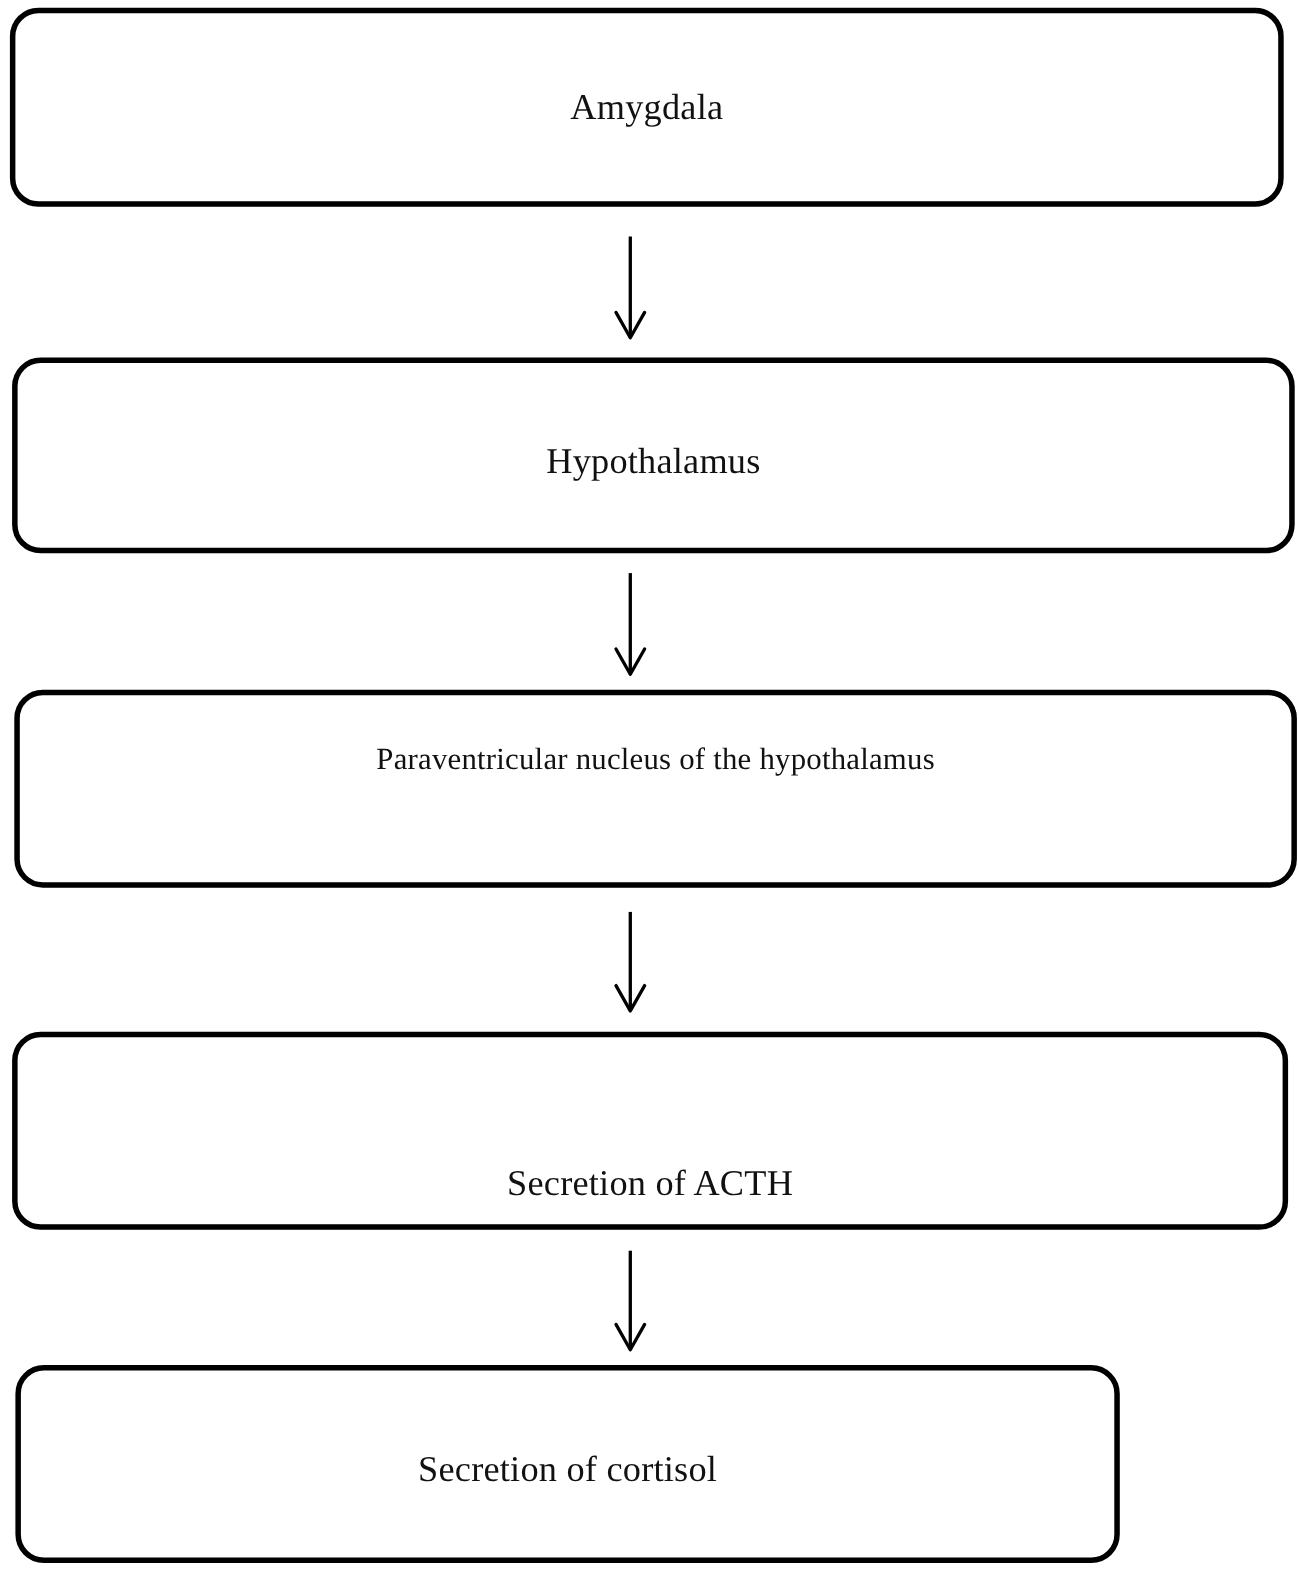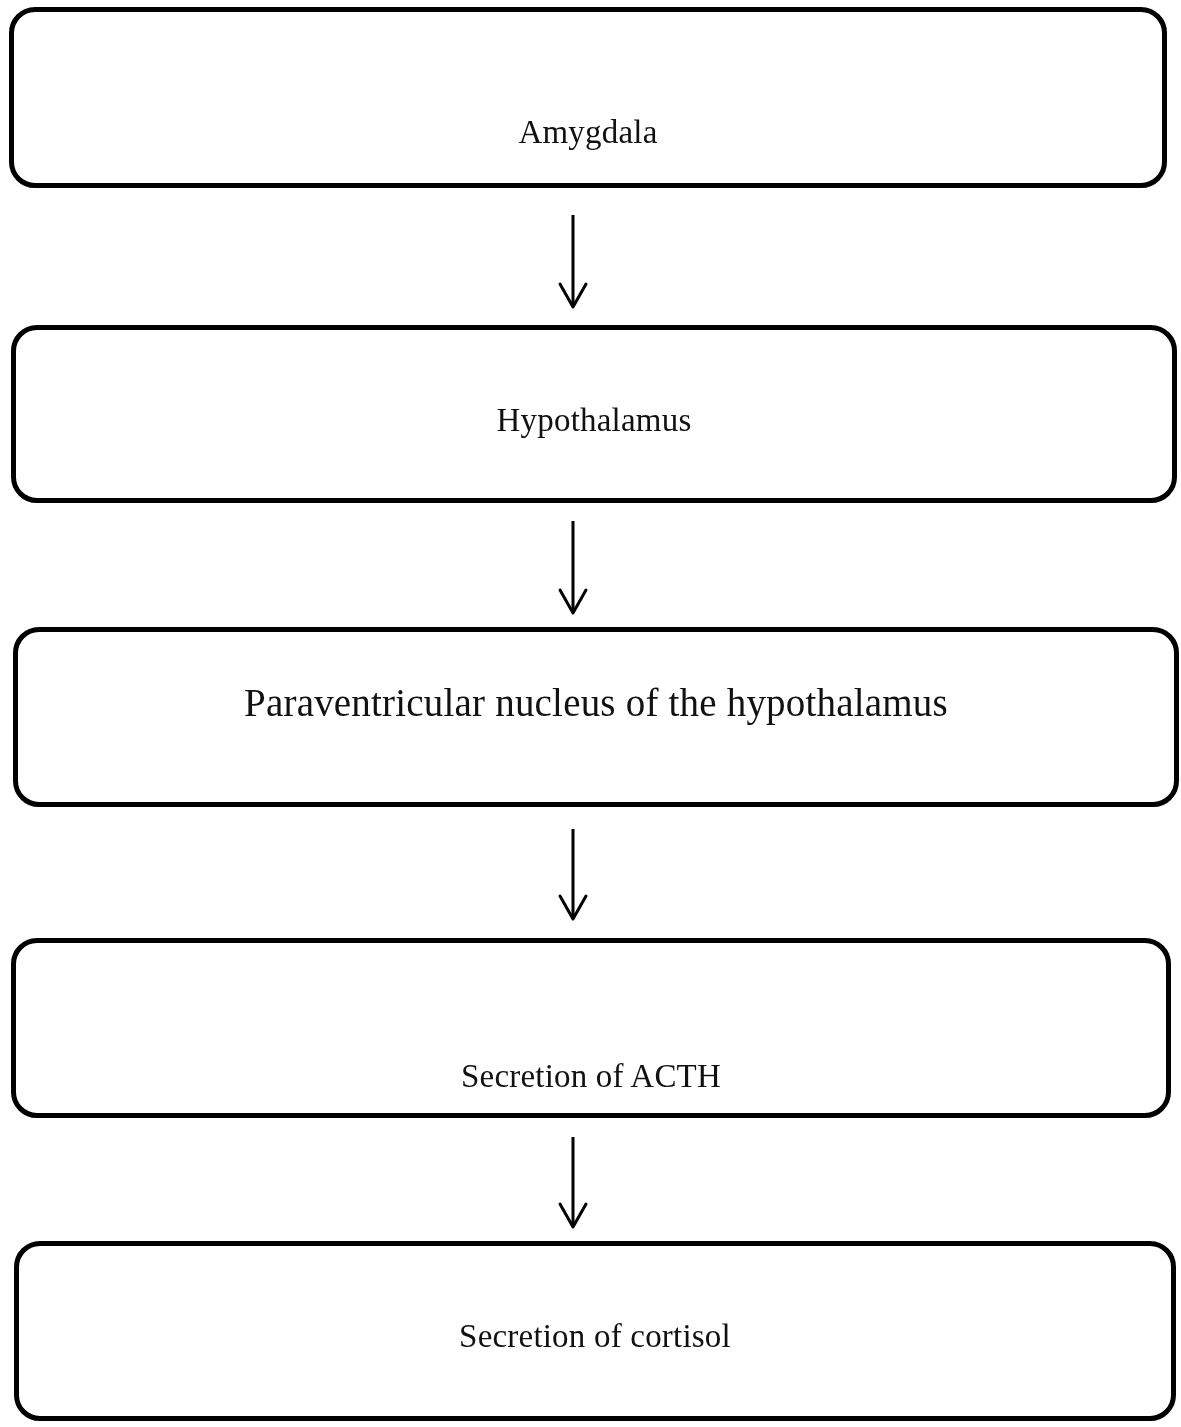--- a/index.html
+++ b/index.html
@@ -44,21 +44,21 @@
     display: block;
     overflow: visible;
   }
 </style>
 </head>
 <body>
 
 <div id="canvas">
 
   <div class="node" style="left: 9px; top: 7px; width: 1158px; height: 181px;">
-    <div class="node-label" style="top: 67px; font-size: 33px; line-height: 39px; margin-top: 34px;">Amygdala</div>
+    <div class="node-label" style="top: 67px; font-size: 33px; line-height: 39px;">Amygdala</div>
   </div>
 
   <div class="arrow" style="left: 553px; top: 215px;">
     <svg width="40" height="94" viewBox="0 0 40 94" aria-hidden="true">
       <line x1="20" y1="0" x2="20" y2="92" stroke="#000" stroke-width="3"></line>
       <polyline points="7,69 20,92 33,69" fill="none" stroke="#000" stroke-width="3" stroke-linecap="round" stroke-linejoin="round"></polyline>
     </svg>
   </div>
 
   <div class="node" style="left: 11px; top: 325px; width: 1166px; height: 178px; padding-left: 48px;">
@@ -66,38 +66,38 @@
   </div>
 
   <div class="arrow" style="left: 553px; top: 521px;">
     <svg width="40" height="94" viewBox="0 0 40 94" aria-hidden="true">
       <line x1="20" y1="0" x2="20" y2="92" stroke="#000" stroke-width="3"></line>
       <polyline points="7,69 20,92 33,69" fill="none" stroke="#000" stroke-width="3" stroke-linecap="round" stroke-linejoin="round"></polyline>
     </svg>
   </div>
 
   <div class="node" style="left: 13px; top: 627px; width: 1166px; height: 180px;">
-    <div class="node-label" style="top: 51px; font-size: 39px; line-height: 39px; text-align: center;">Paraventricular nucleus of the hypothalamus</div>
+    <div class="node-label" style="top: 39px; font-size: 28px; line-height: 39px; text-align: center;">Paraventricular nucleus of the hypothalamus</div>
   </div>
 
   <div class="arrow" style="left: 553px; top: 829px;">
     <svg width="40" height="92" viewBox="0 0 40 92" aria-hidden="true">
       <line x1="20" y1="0" x2="20" y2="90" stroke="#000" stroke-width="3"></line>
       <polyline points="7,67 20,90 33,67" fill="none" stroke="#000" stroke-width="3" stroke-linecap="round" stroke-linejoin="round"></polyline>
     </svg>
   </div>
 
   <div class="node" style="left: 11px; top: 938px; width: 1160px; height: 180px;">
     <div class="node-label" style="top: 71px; font-size: 33px; line-height: 39px; margin-top: 43px;">Secretion of ACTH</div>
   </div>
 
   <div class="arrow" style="left: 553px; top: 1137px;">
     <svg width="40" height="92" viewBox="0 0 40 92" aria-hidden="true">
       <line x1="20" y1="0" x2="20" y2="90" stroke="#000" stroke-width="3"></line>
       <polyline points="7,67 20,90 33,67" fill="none" stroke="#000" stroke-width="3" stroke-linecap="round" stroke-linejoin="round"></polyline>
     </svg>
   </div>
 
-  <div class="node" style="left: 14px; top: 1241px; width: 1162px; height: 180px;">
+  <div class="node" style="left: 14px; top: 1241px; width: 1004px; height: 180px;">
     <div class="node-label" style="top: 71px; font-size: 33px; line-height: 39px;">Secretion of cortisol</div>
   </div>
 
 </div>
 
 </body></html>

